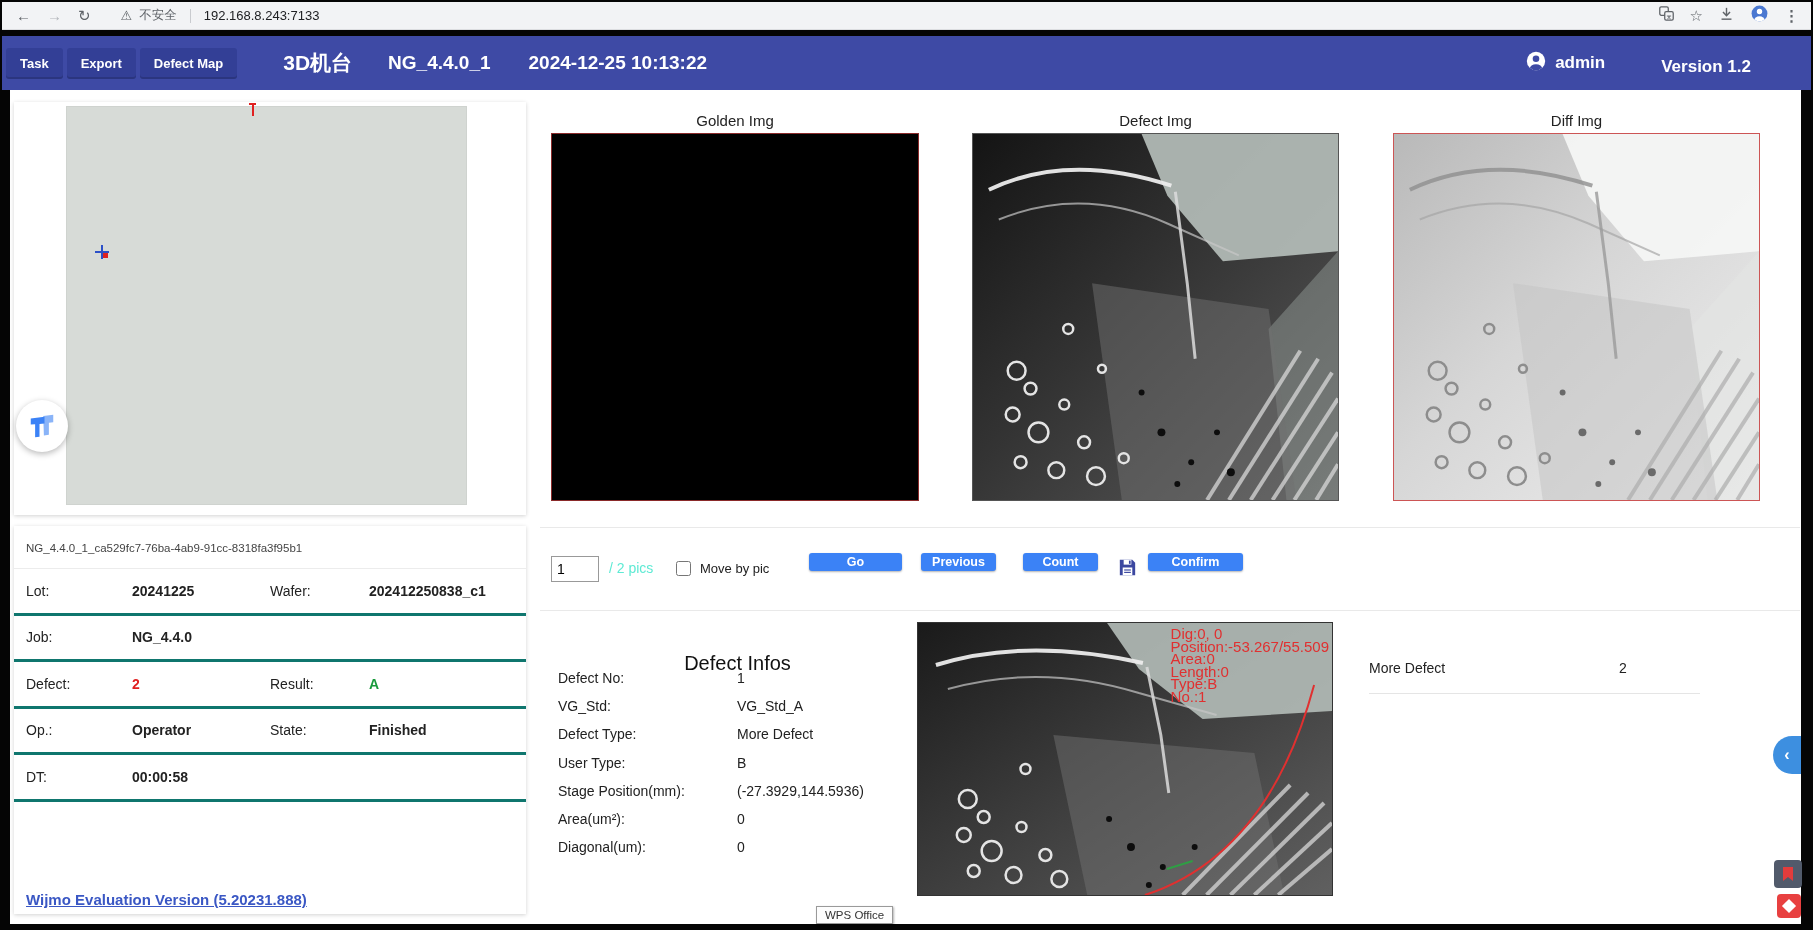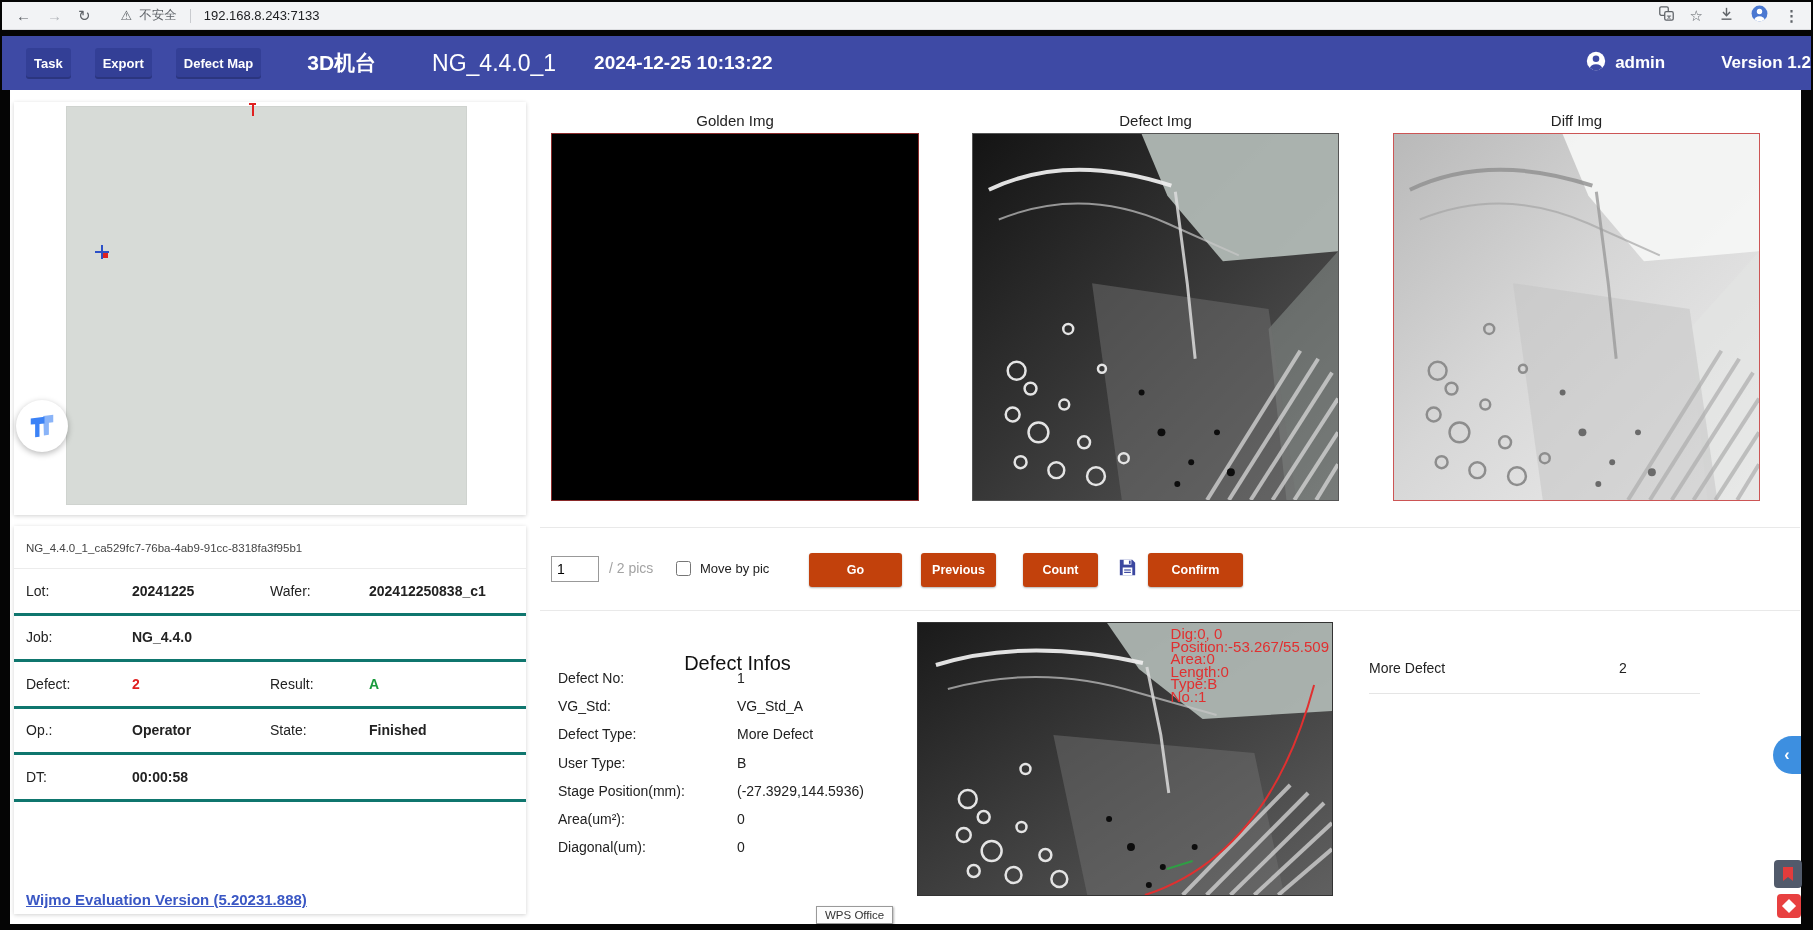--- a/index.html
+++ b/index.html
@@ -16,26 +16,26 @@
   .b-glyph.disabled { color:#b4b7bc; }
   .sec-area { display:flex; align-items:center; margin-left:30px; gap:7px; color:#5f6368; font-size:12.5px; }
   .sec-sep { width:1px; height:14px; background:#c9cbcf; margin:0 6px; }
   .url-text { color:#202124; font-size:13px; }
   .b-right { margin-left:auto; display:flex; align-items:center; gap:15px; padding-right:12px; }
 
   
   .navbar { position:absolute; left:2px; top:36px; width:1809px; height:54px;
             background:#3e4aa5; display:flex; align-items:center; color:#fff; }
   .nav-btn { background:#333f96; color:#fff; font-weight:bold; font-size:13px;
-             padding:8px 8px; border-radius:3px; margin-left:24px; cursor:pointer;
+             padding:8px 14px; border-radius:3px; margin-left:4px; cursor:pointer;
              box-shadow:inset 0 -2px 0 rgba(0,0,0,.15); }
   .nav-machine { margin-left:46px; font-size:21px; font-weight:bold; }
-  .nav-lot { margin-left:56px; font-size:23px; font-weight:normal; }
+  .nav-lot { margin-left:36px; font-size:19px; font-weight:bold; }
   .nav-time { margin-left:38px; font-size:19px; font-weight:bold; }
-  .nav-right { margin-left:auto; display:flex; align-items:center; }
+  .nav-right { margin-left:auto; display:flex; align-items:flex-end; padding-right:60px; }
   .nav-admin { display:flex; align-items:center; gap:8px; cursor:pointer; }
   .nav-admin span { font-size:17px; font-weight:bold; }
   .nav-version { margin-left:56px; font-size:17px; font-weight:bold; }
 
   
   .content { position:absolute; left:10px; top:90px; width:1791px; height:834px; background:#fff; }
 
   .card { position:absolute; background:#fff; box-shadow:0 1px 4px rgba(0,0,0,.18); }
   .wafer-card { left:14px; top:102px; width:512px; height:413px; }
   .wafer-map { position:absolute; left:52px; top:4px; width:401px; height:399px;
@@ -67,24 +67,24 @@
   #defect-box { left:972px; width:367px; border:1px solid #555; }
   #diff-box   { left:1393px; width:367px; border:1px solid #c55; }
   .img-box svg { display:block; width:100%; height:100%; }
 
   .divider-h { position:absolute; left:540px; width:1260px; height:1px; background:#e9e9e9; }
 
   
   .page-input { position:absolute; left:551px; top:556px; width:48px; height:26px;
                 border:1px solid #999; font-size:14px; padding-left:5px;
                 font-family:"Liberation Sans", sans-serif; }
-  .pics-label { position:absolute; left:609px; top:560px; font-size:14px; color:#a3a3a3; }
+  .pics-label { position:absolute; left:609px; top:560px; font-size:14px; color:#5eead4; }
   .move-chk { position:absolute; left:676px; top:561px; width:15px; height:15px; cursor:pointer; }
   .move-label { position:absolute; left:700px; top:561px; font-size:13px; color:#222; }
-  .btn { position:absolute; top:553px; height:34px; background:#c2410c; color:#fff;
+  .btn { position:absolute; top:553px; height:18px; background:#3b82f6; color:#fff;
          font-weight:bold; font-size:12.5px; border:none; border-radius:3px; cursor:pointer;
          display:flex; align-items:center; justify-content:center;
          box-shadow:0 1px 2px rgba(0,0,0,.3); font-family:"Liberation Sans", sans-serif; }
   #go-btn { left:809px; width:93px; }
   #prev-btn { left:921px; width:75px; }
   #next-btn { left:1023px; width:75px; }
   .save-icon { position:absolute; left:1116px; top:556px; width:23px; height:23px; cursor:pointer; }
   #confirm-btn { left:1148px; width:95px; }
 
   

